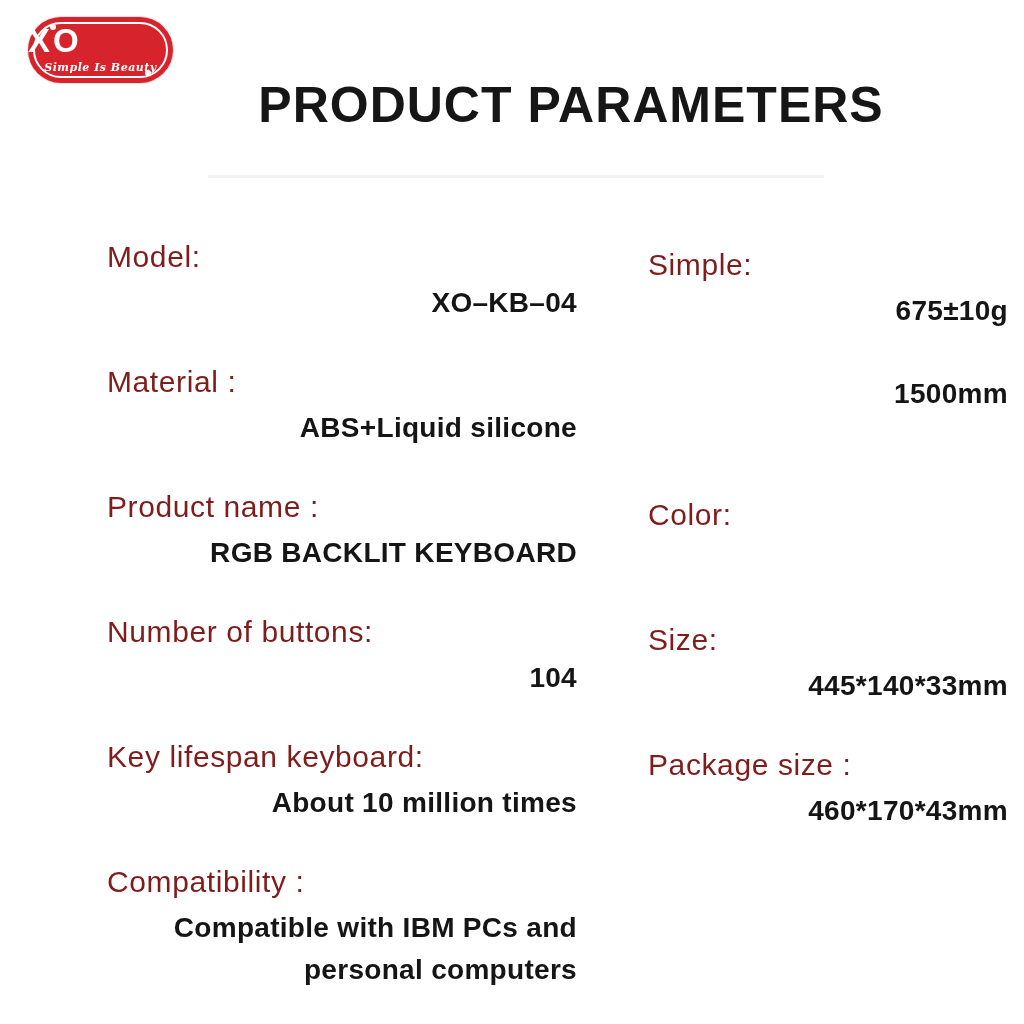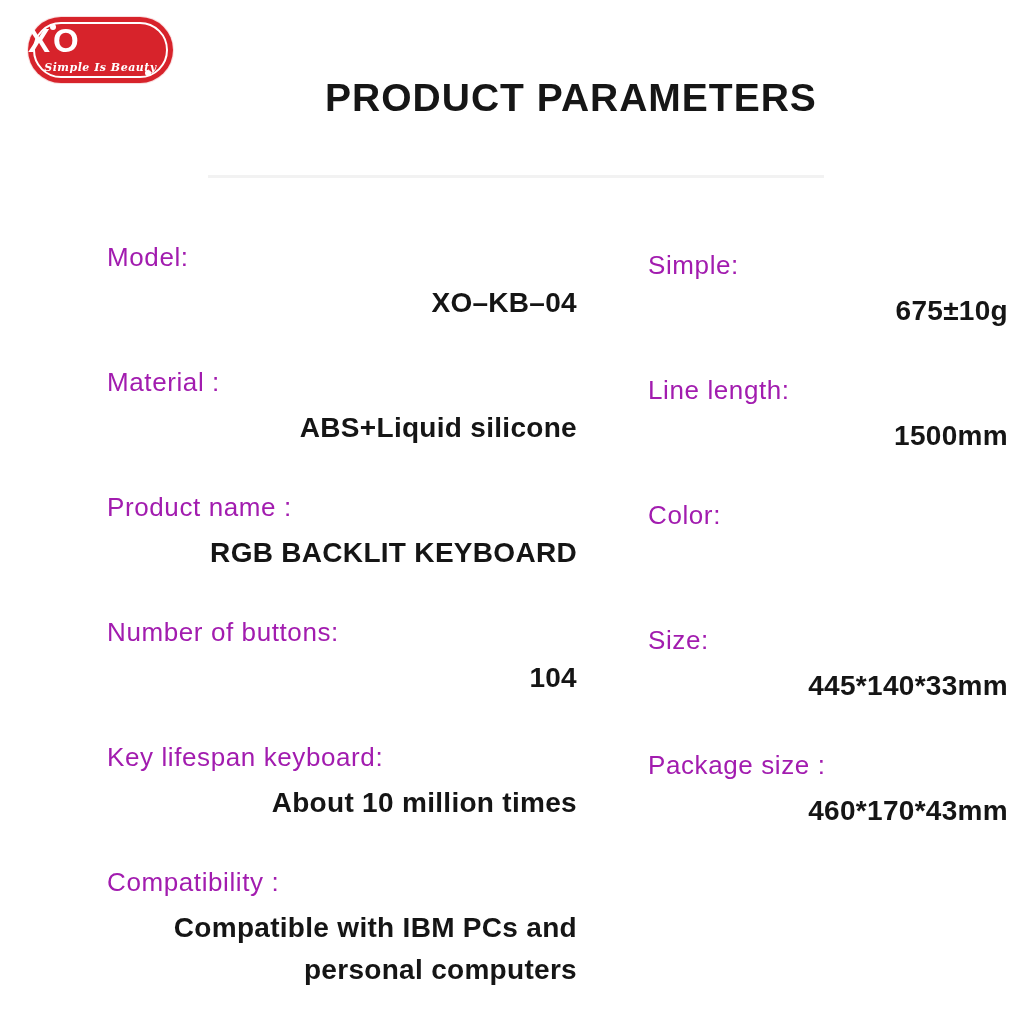--- a/index.html
+++ b/index.html
@@ -70,21 +70,21 @@
 
   
   .title {
     position: absolute;
     top: 76px;
     left: 0;
     width: 100%;
     padding-left: 118px;
     box-sizing: border-box;
     text-align: center;
-    font-size: 39px;
+    font-size: 50px;
     font-weight: 700;
     letter-spacing: 1px;
     color: #161616;
     margin: 0;
   }
   .divider {
     position: absolute;
     top: 175px;
     left: 208px;
     width: 616px;
@@ -94,23 +94,23 @@
 
   
   .col {
     position: absolute;
   }
   .col-left  { left: 107px; top: 240px; width: 490px; }
   .col-right { left: 648px; top: 248px; width: 360px; }
 
   .spec-item { height: 125px; }
   .spec-label {
-    font-size: 26px;
+    font-size: 30px;
     line-height: 34px;
-    color: #a21caf;
+    color: #7f1d1d;
     letter-spacing: 0.6px;
     margin-bottom: 8px;
   }
   .spec-value {
     font-size: 28px;
     line-height: 42px;
     font-weight: 700;
     color: #151515;
     letter-spacing: 0.3px;
     max-width: 470px;
@@ -159,21 +159,20 @@
       <div class="spec-value">Compatible with IBM PCs and personal computers</div>
     </div>
   </div>
 
   <div class="col col-right">
     <div class="spec-item">
       <div class="spec-label">Simple:</div>
       <div class="spec-value">675±10g</div>
     </div>
     <div class="spec-item">
-      <div class="spec-label">Line length:</div>
       <div class="spec-value">1500mm</div>
     </div>
     <div class="spec-item">
       <div class="spec-label">Color:</div>
     </div>
     <div class="spec-item">
       <div class="spec-label">Size:</div>
       <div class="spec-value">445*140*33mm</div>
     </div>
     <div class="spec-item">

